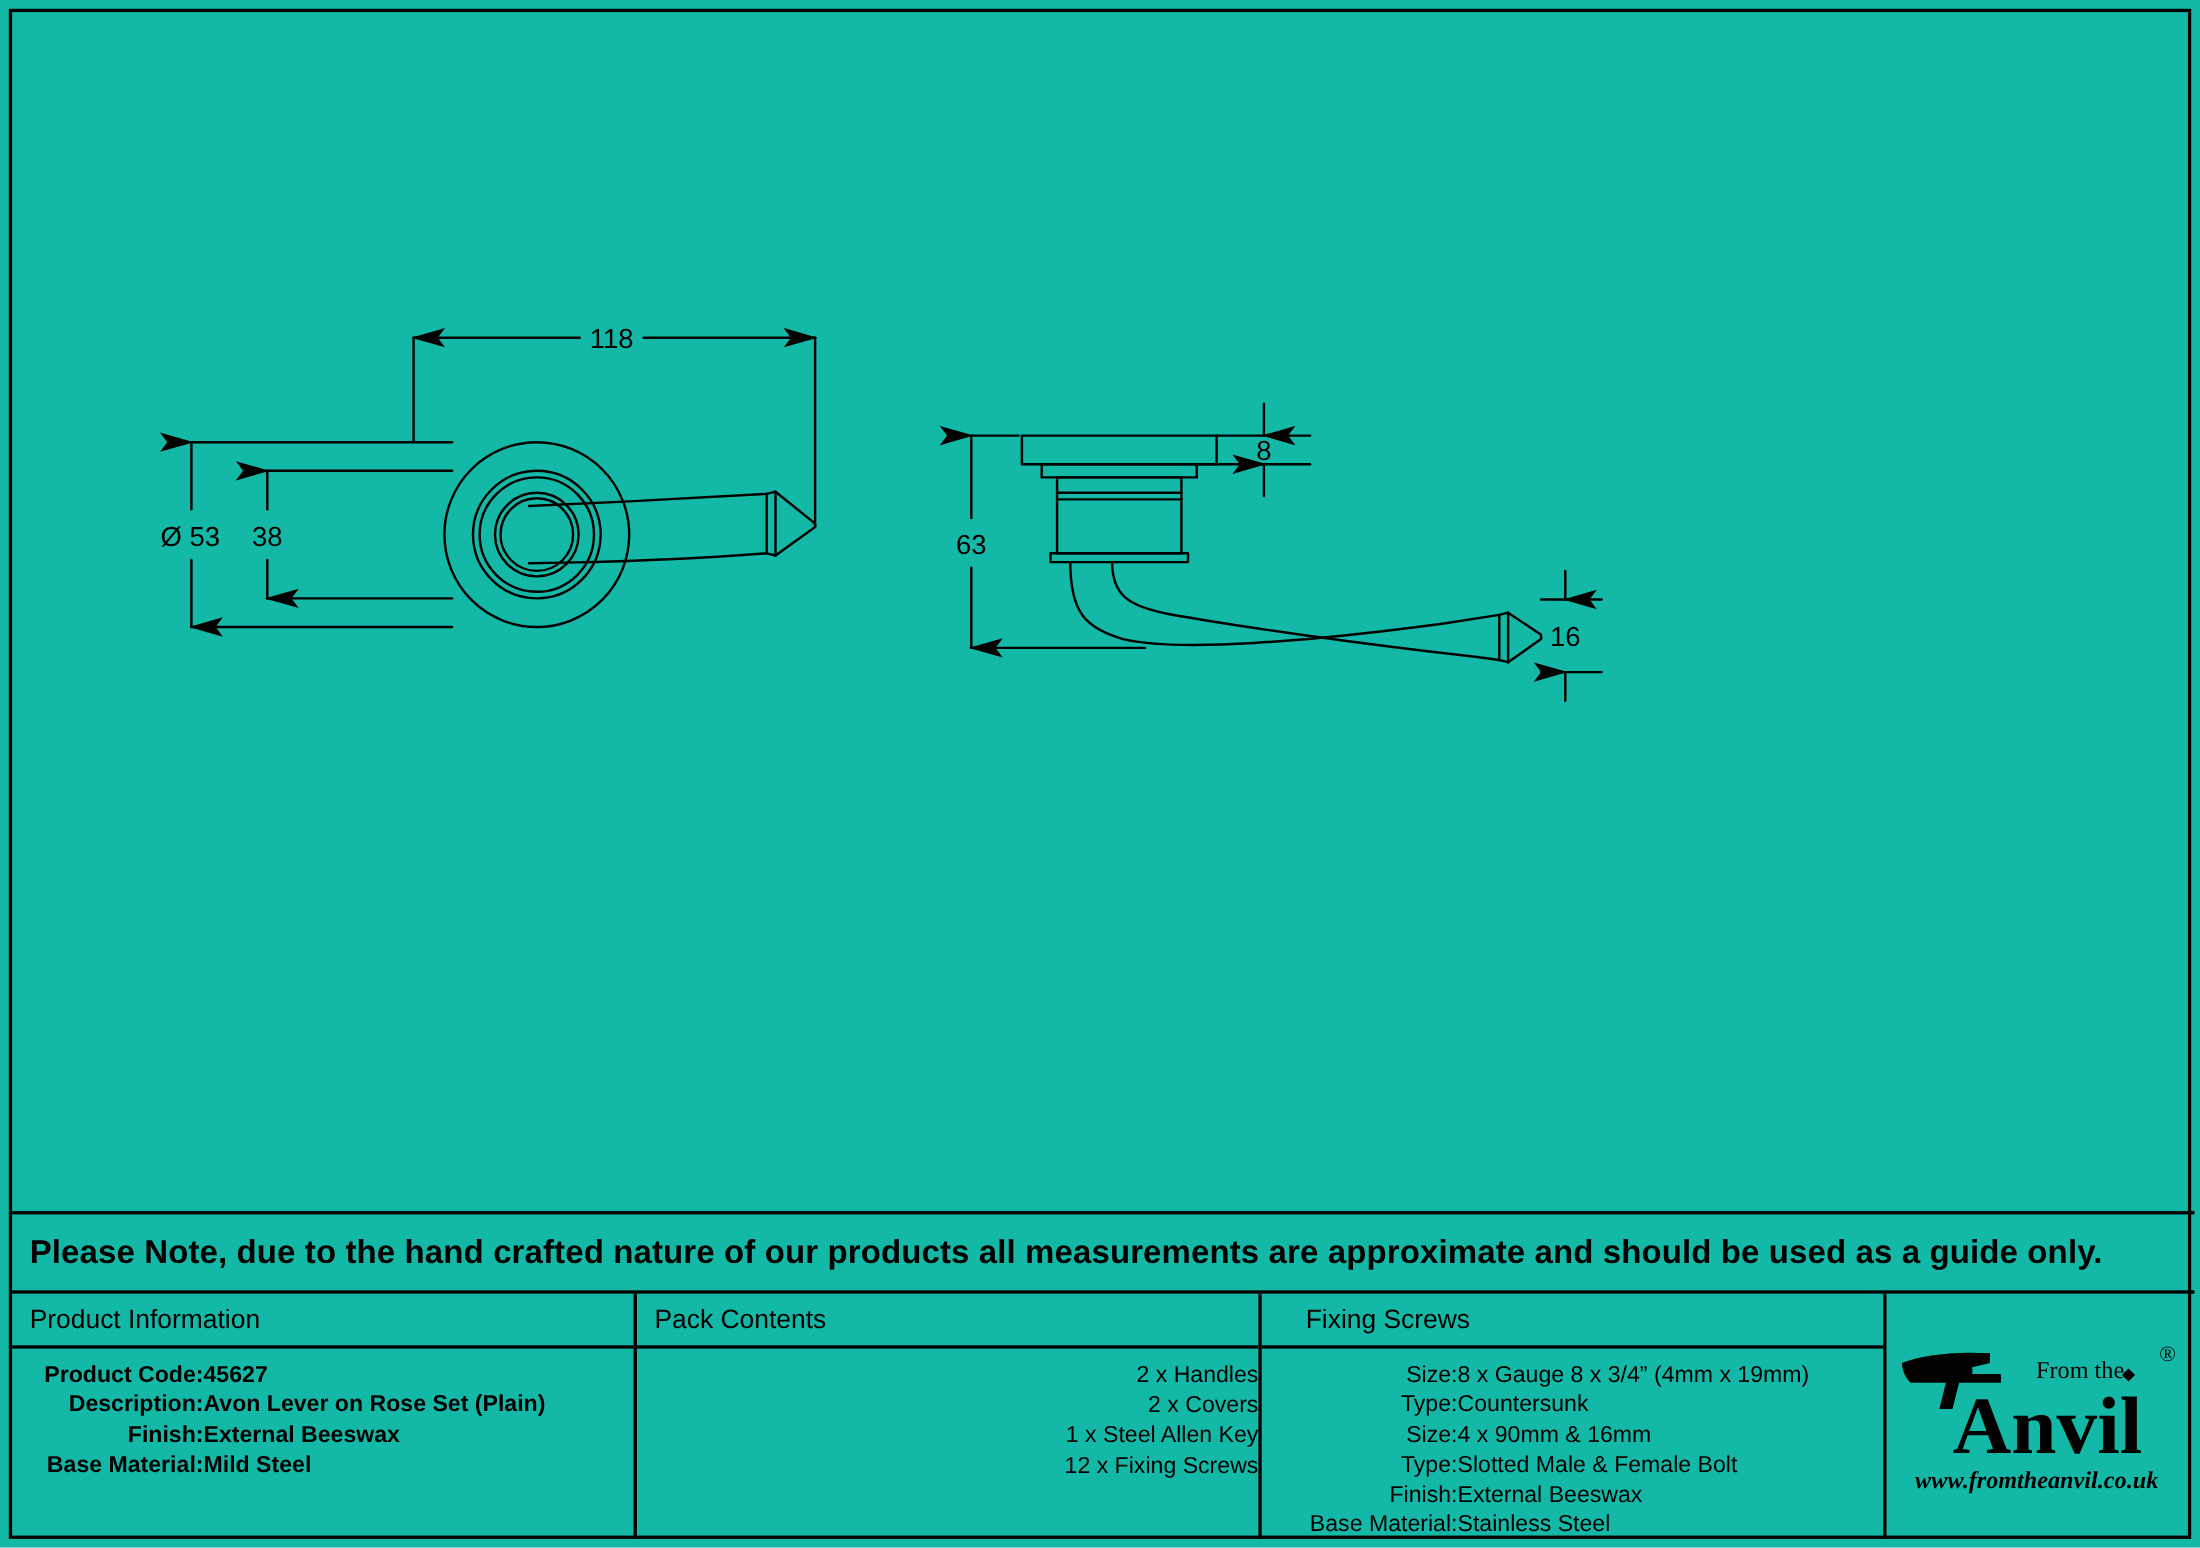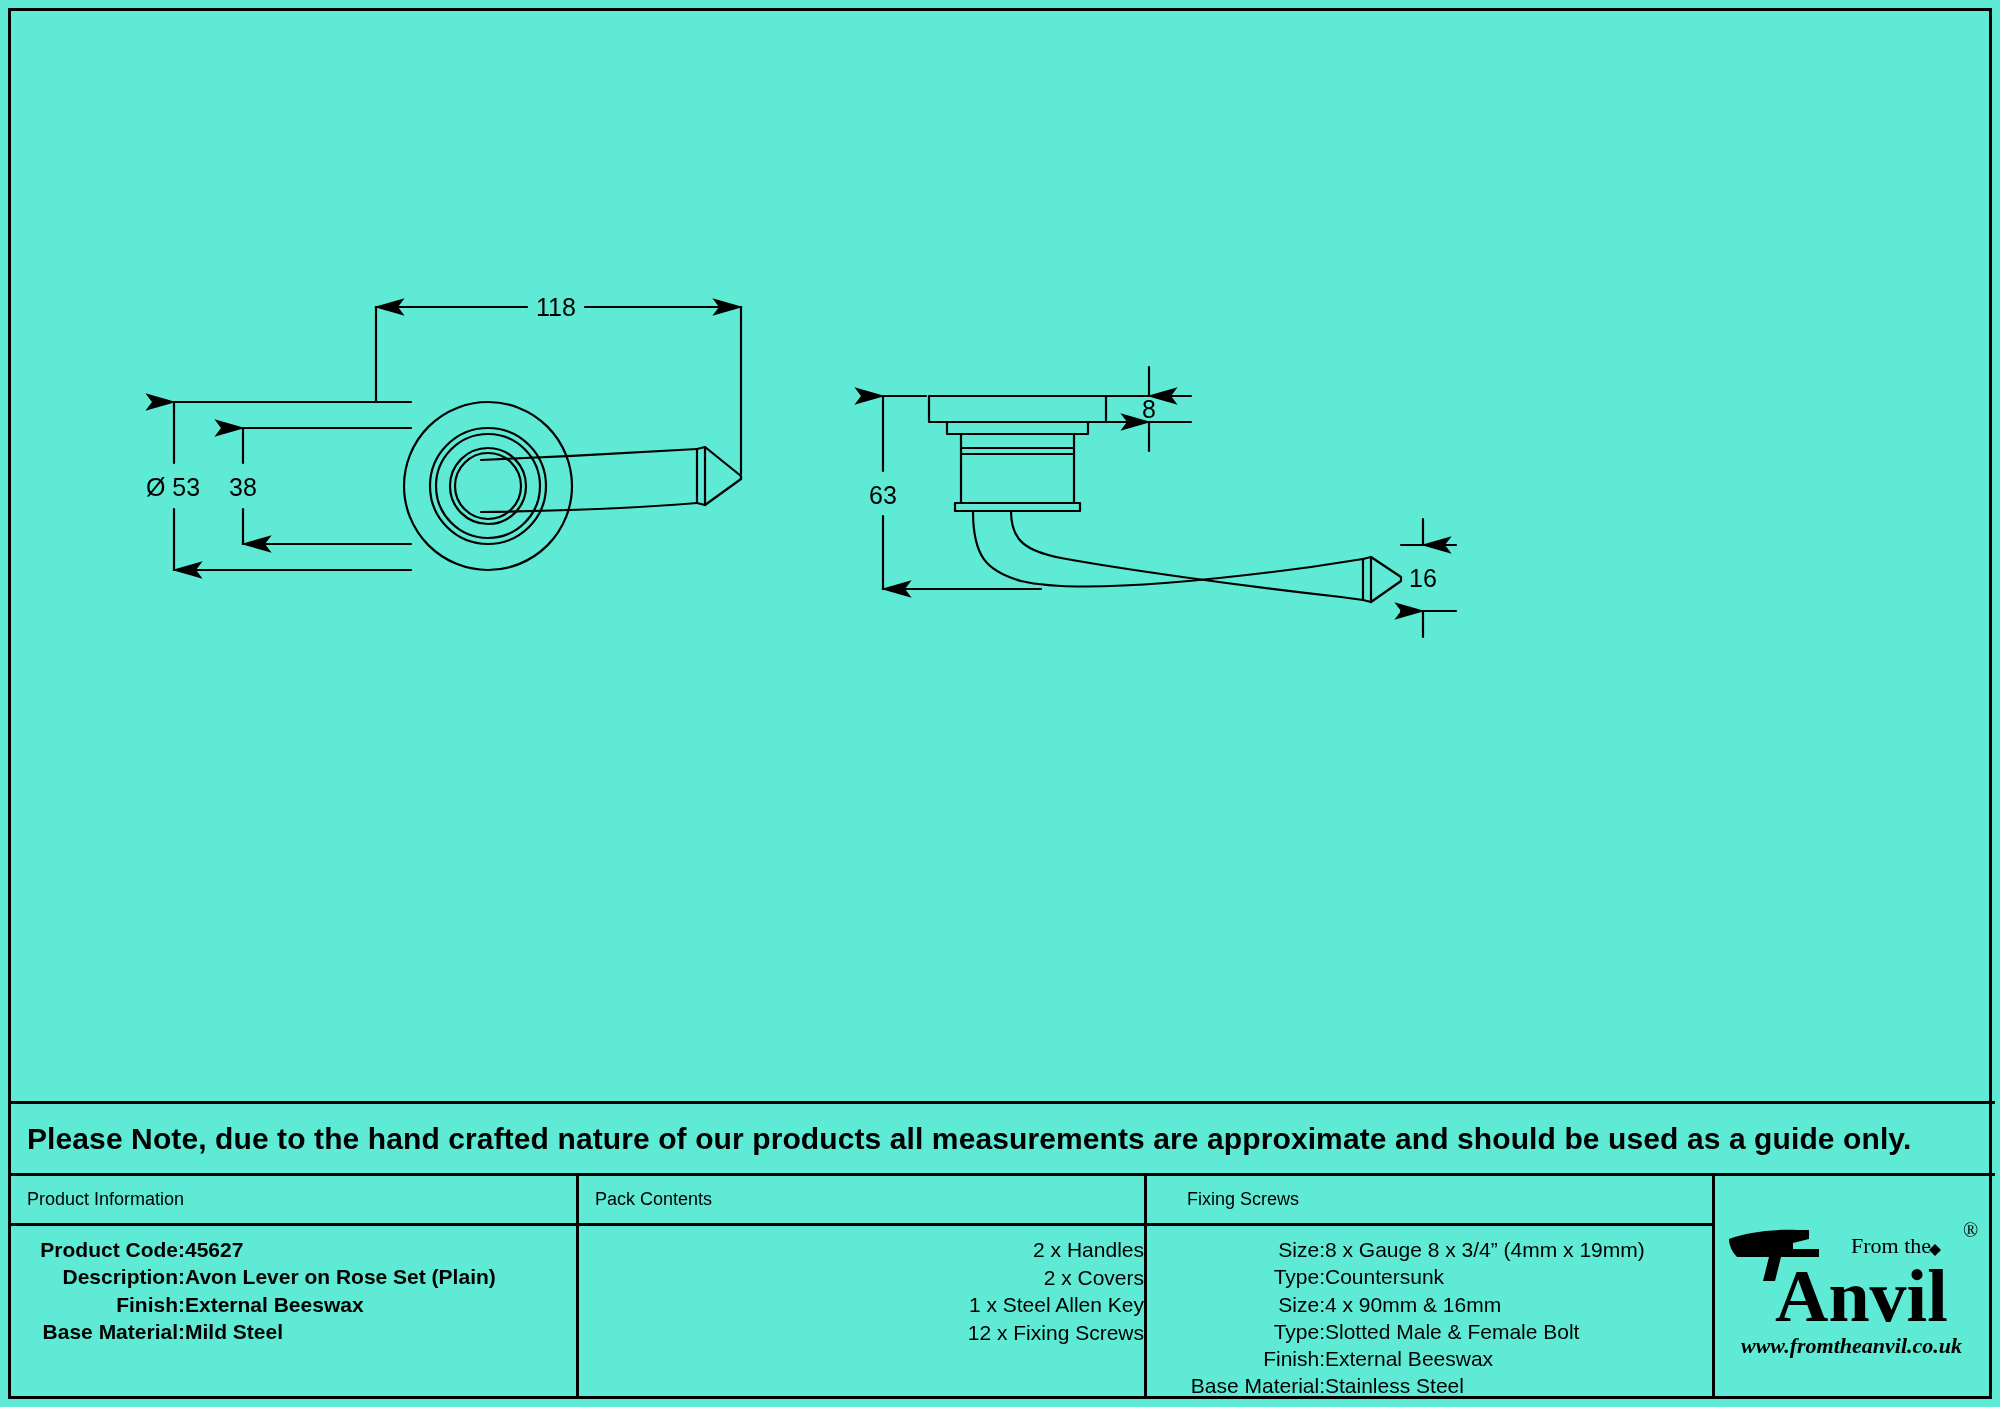--- a/index.html
+++ b/index.html
@@ -8,21 +8,21 @@
     background: #ffffff;
   }
   body {
     font-family: "Liberation Sans", sans-serif;
     color: #000000;
   }
   #page {
     position: relative;
     width: 2000px;
     height: 1407px;
-    background: #5eead4;
+    background: #14b8a6;
     box-sizing: border-box;
     overflow: hidden;
   }
   
   .frame {
     position: absolute;
     left: 8px;
     top: 8px;
     width: 1984px;
     height: 1391px;
@@ -83,21 +83,21 @@
   .col-screws  { width: 568px; border-right: 3px solid #000; }
   .col-logo    { width: 277px; }
 
   .col-head {
     height: 50px;
     border-bottom: 3px solid #000;
     box-sizing: border-box;
     display: flex;
     align-items: center;
     padding-left: 16px;
-    font-size: 18px;
+    font-size: 24px;
     font-weight: normal;
   }
   .col-head.indent { padding-left: 40px; text-align: center; }
   .col-body {
     flex: 1;
     padding: 10px 0 0 16px;
     box-sizing: border-box;
     overflow: hidden;
     text-align: right;
   }

